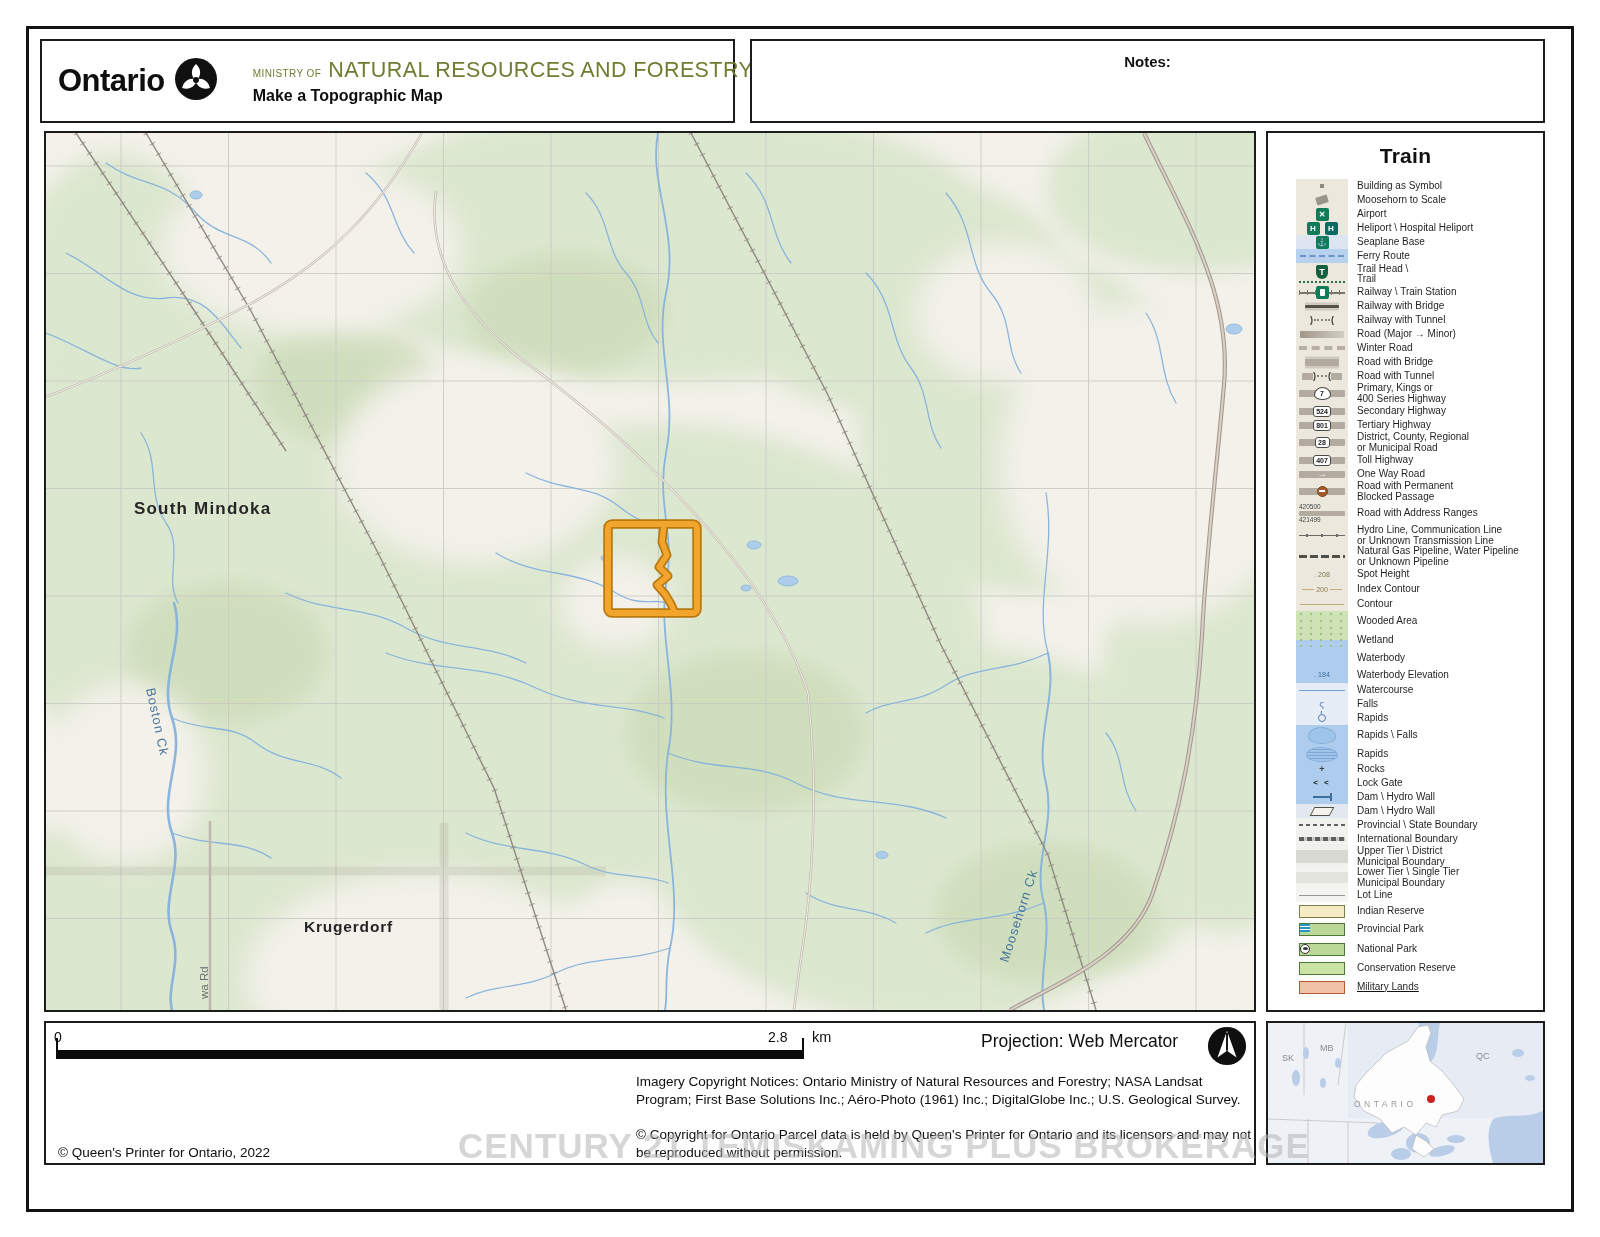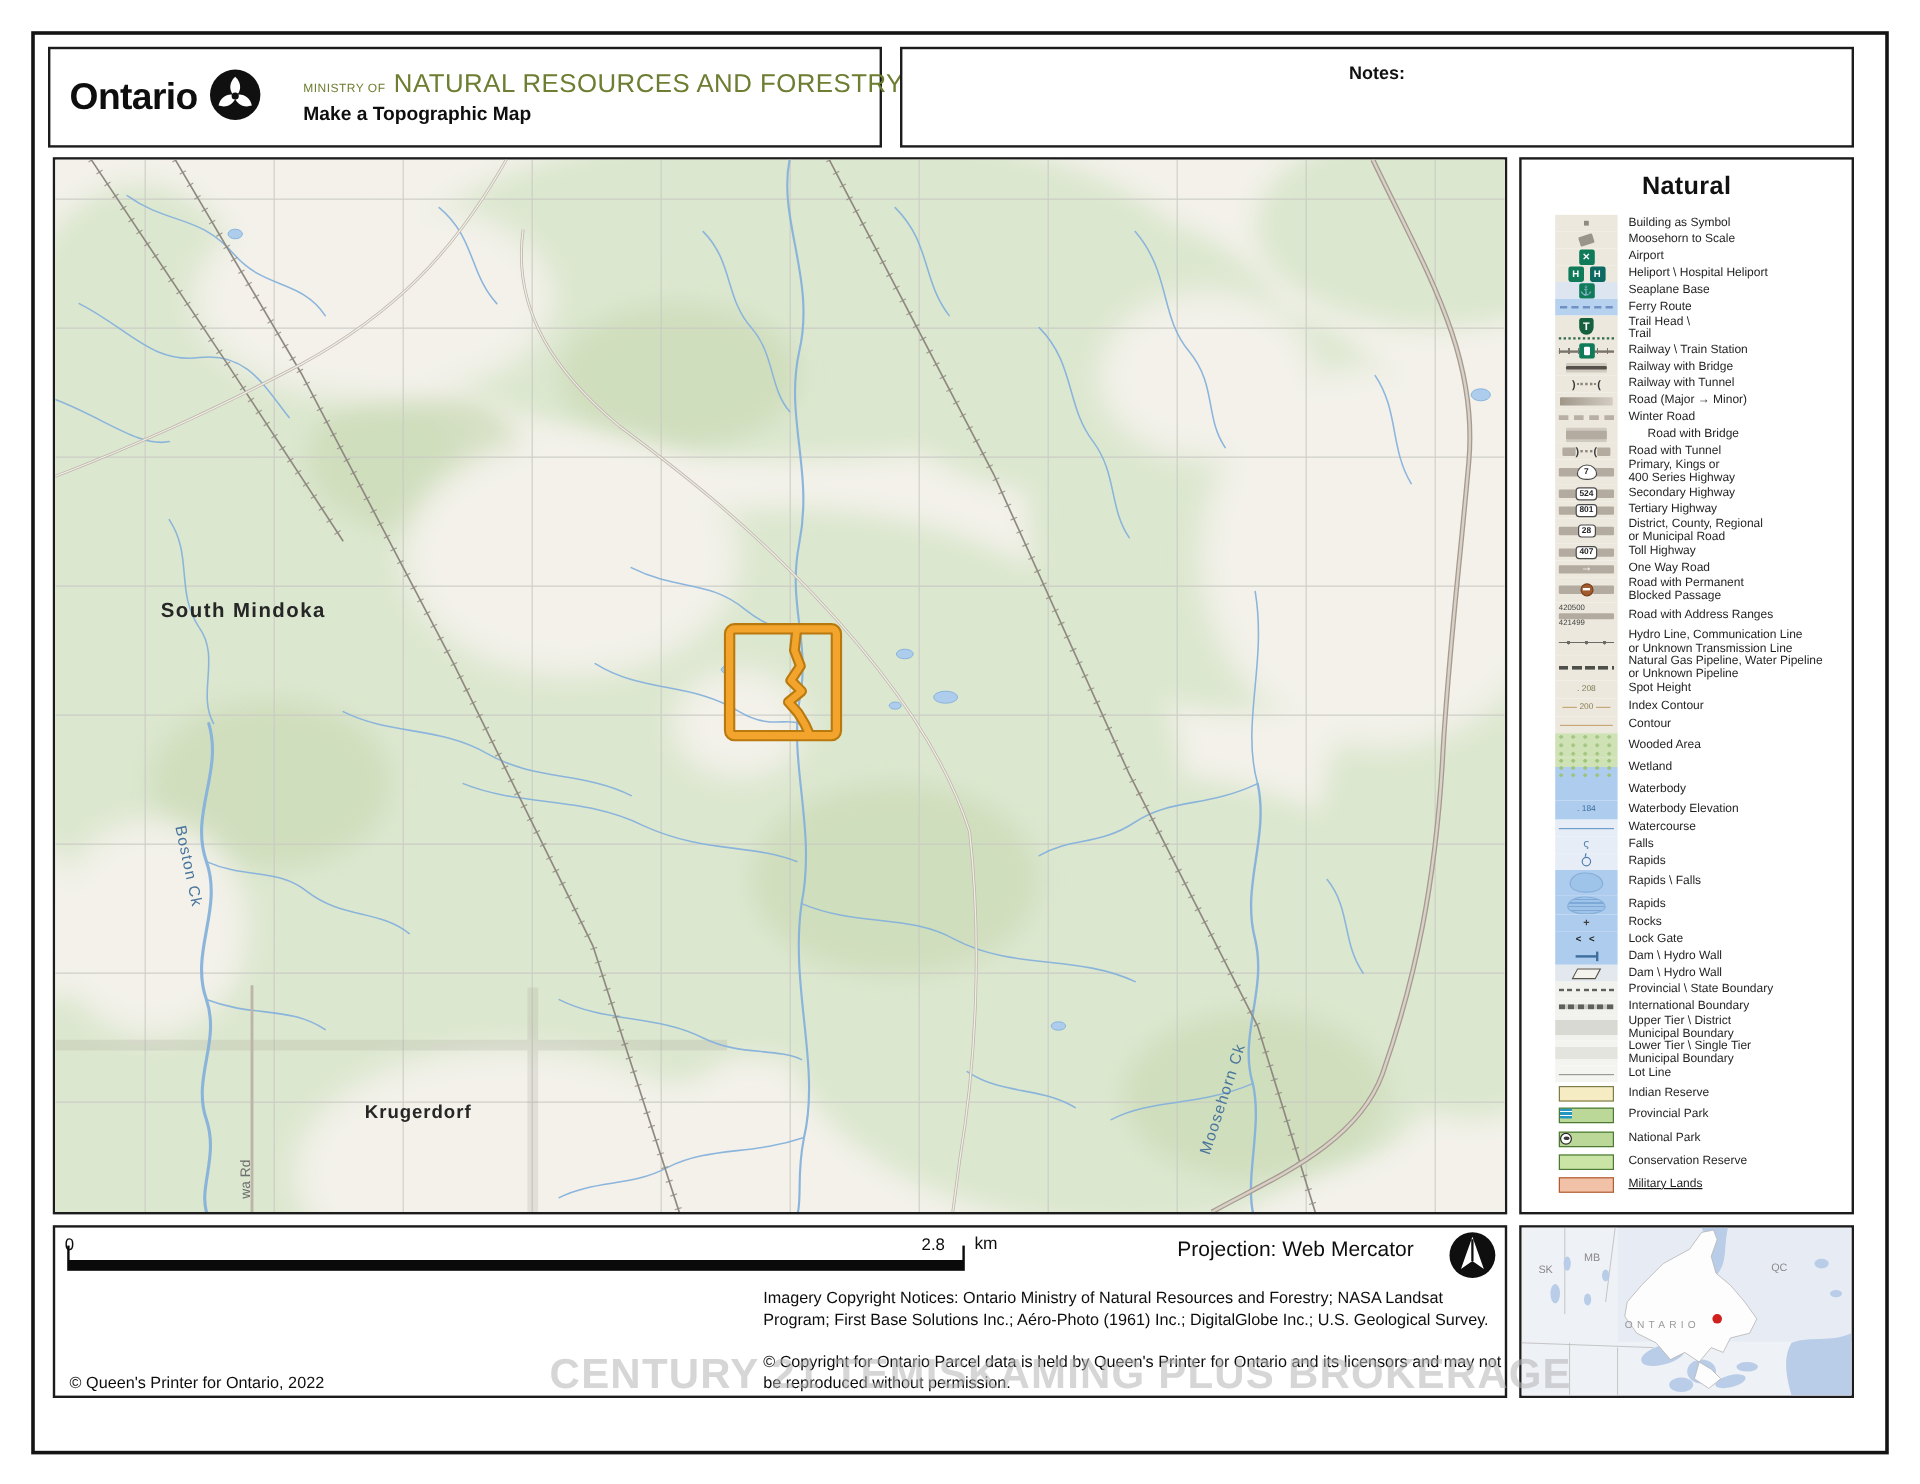--- a/index.html
+++ b/index.html
@@ -282,21 +282,21 @@
         <text x="88" y="381" font-size="17" font-weight="bold" fill="#262626" letter-spacing="1.2">South Mindoka</text>
         <text x="258" y="799" font-size="15.5" font-weight="bold" fill="#262626" letter-spacing="0.8">Krugerdorf</text>
         <text transform="translate(100,556) rotate(78)" font-size="13" fill="#49759c" letter-spacing="1">Boston Ck</text>
         <text transform="translate(962,830) rotate(-72)" font-size="13" fill="#49759c" letter-spacing="1">Moosehorn Ck</text>
         <text transform="translate(162,866) rotate(-90)" font-size="11.5" fill="#6e6e6e">wa Rd</text>
       </g>
     </svg>
   </div>
 
   <div class="box legend-panel">
-    <div class="legend-title">Natural</div>
+    <div class="legend-title">Train</div>
     <div class="lrows" id="legend-rows">
         <div class="lrow" data-sym="bldg-sym" style="height: 14px;">
           <div class="sw">
             <i class="sq3"></i>
           </div>
           <div class="lt">Building as Symbol</div>
         </div>
         <div class="lrow" data-sym="bldg-scale" style="height: 14px;">
           <div class="sw">
             <i class="bscale"></i>
@@ -362,21 +362,21 @@
             <i class="rbar grad"></i>
           </div>
           <div class="lt">Road (Major → Minor)</div>
         </div>
         <div class="lrow" data-sym="winter-road" style="height: 14px;">
           <div class="sw">
             <i class="wdash"></i>
           </div>
           <div class="lt">Winter Road</div>
         </div>
-        <div class="lrow" data-sym="road-bridge" style="height: 14px; gap: 16px;">
+        <div class="lrow" data-sym="road-bridge" style="height: 14px;">
           <div class="sw">
             <i class="rbar brg"></i>
           </div>
           <div class="lt">Road with Bridge</div>
         </div>
         <div class="lrow" data-sym="road-tunnel" style="height: 14px;">
           <div class="sw">
             <i class="rbar half"></i>
             <b class="brk">)</b>
             <i class="rdash short"></i>

